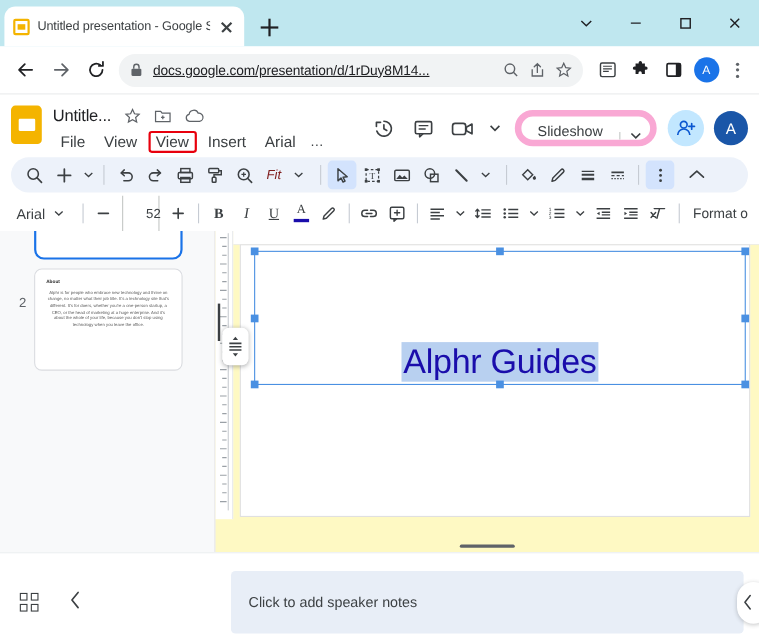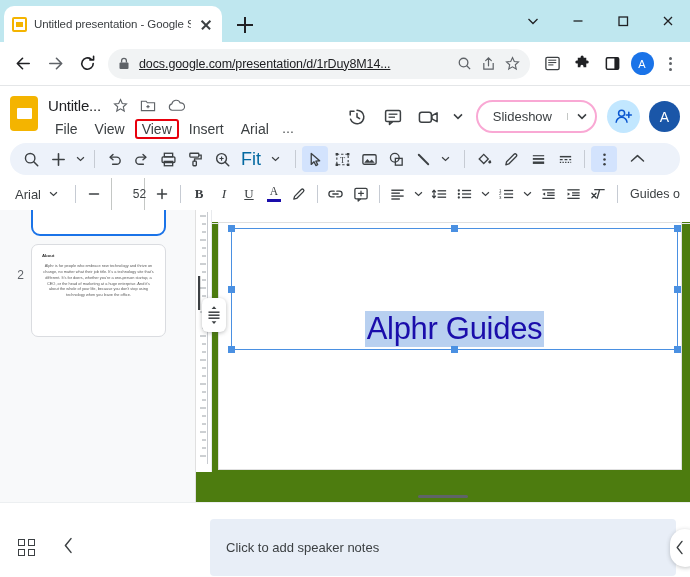--- a/index.html
+++ b/index.html
@@ -104,22 +104,22 @@
     white-space: nowrap;
   }
   .menu-item.highlight {
     border: 2px solid #e8000d; border-radius: 3px; padding: 0px 5px;
   }
   .menu-dots { font-size: 12.5px; color:#3c4043; padding: 2px 3px; cursor:pointer; }
 
   .hdr-right { display:flex; align-items:center; gap: 6px; padding-top: 6px; }
   .hdr-btn { width: 30px; height: 30px; display:flex; align-items:center; justify-content:center; cursor:pointer; border-radius:50%; }
   .slideshow-btn {
-    height: 33px; border: 2px solid #f9a8d4; border-radius: 17px;
-    display: flex; align-items: center; margin-left: 4px; cursor: pointer; overflow:hidden;
+    height: 33px; border: 6px solid #f9a8d4; border-radius: 17px;
+    display: flex; align-items: flex-end; margin-left: 4px; cursor: pointer; overflow:hidden;
   }
   .slideshow-label { display:flex; align-items:center; padding: 0 15px; font-size: 13px; color:#3c4043; }
   .slideshow-caret { display:flex; align-items:center; justify-content:center; width: 28px; border-left: 1px solid #c4c7c5; }
   .share-btn {
     width: 33px; height:33px; border-radius:50%; background:#c2e7ff;
     display:flex; align-items:center; justify-content:center; cursor:pointer; margin-left: 4px;
   }
   .avatar-lg {
     width: 31px; height:31px; border-radius:50%; background:#1a56a8; color:#fff;
     font-size:14px; display:flex; align-items:center; justify-content:center; cursor:pointer;
@@ -130,21 +130,21 @@
   .toolbar {
     margin: 4px 10px 0 10px; height: 32px; background:#edf2fa; border-radius: 18px;
     display:flex; align-items:center; padding: 0 8px; gap: 1px;
   }
   .tb {
     height: 26px; min-width: 26px; border-radius: 4px; display:flex; align-items:center;
     justify-content:center; cursor:pointer; padding: 0 3px; flex:none;
   }
   .tb.sel { background:#d3e3fd; }
   .tb-sep { width:1px; height:18px; background:#c6cbd3; margin: 0 5px; flex:none; }
-  .tb-text { font-size: 18px; color:#0369a1; padding: 0 5px; }
+  .tb-text { font-size: 12px; color:#7f1d1d; padding: 0 5px; font-style: italic; }
   .tb-caret { width: 16px; height:26px; display:flex; align-items:center; justify-content:center; cursor:pointer; flex:none;}
 
   .toolbar2 {
     margin: 3px 0 0 0; height: 32px; display:flex; align-items:center; padding: 0 10px; gap: 1px;
     overflow: hidden;
   }
   .fontname { font-size: 13px; color:#3c4043; width: 72px; padding-left: 5px; cursor:pointer; }
   .fontsize {
     width: 34px; height: 40px; border: 1px solid #c4c7c5; border-radius: 3px;
     font-size: 12px; color:#3c4043; text-align:center; display:flex; align-items:center;
@@ -174,21 +174,21 @@
   .thumb {
     width: 135px; background:#fff; border-radius: 7px; position: relative;
   }
   .thumb.selected {
     border: 2.5px solid #1a73e8; margin-top:-40px; height: 66px; border-radius: 9px;
   }
   .thumb.plain { border: 1px solid #dadce0; height: 93px; padding: 8px 10px; overflow:hidden; }
   .thumb-h { font-size: 4.3px; color:#2b2b2b; font-weight:700; margin-bottom: 5px; }
   .thumb-b { font-size: 3.9px; color:#5a5a5a; line-height: 1.5; text-align:center; }
 
-  .canvas-area { flex: 1; position: relative; background:#4d7c0f; }
+  .canvas-area { flex: 1; position: relative; background:#fef9c3; }
   .vruler {
     position:absolute; left: 0; top: 0; width: 16px; height: 262px; background:#fff;
     border-right: 1px solid #e8eaed;
   }
   .vruler .line { position:absolute; left:11px; top:2px; bottom: 8px; width:1px; background:#c9ccd1;}
   .hruler { position:absolute; left:16px; right:0; top:0; height: 12px; background:#fff; }
 
   .slide-canvas {
     position:absolute; left: 22px; top: 12px; right: 8px; height: 248px;
     background:#ffffff; border: 1px solid #e0e0e0;
@@ -691,21 +691,21 @@
             <path d="M2.8 5.4 L5.4 7.1 L2.8 8.8 Z" fill="#3c4043"></path>
           </svg>
       </span>
       <span class="tb2">
         <svg width="17" height="14" viewBox="0 0 18 14">
             <path d="M5 2.4 H15 M10.2 2.4 L7.6 11.6" fill="none" stroke="#3c4043" stroke-width="1.4" stroke-linecap="round"></path>
             <path d="M2 6.2 L6.4 11 M6.4 6.2 L2 11" stroke="#3c4043" stroke-width="1.4" stroke-linecap="round"></path>
           </svg>
       </span>
       <span class="tb-sep"></span>
-      <span class="fmt-opts">Guides o</span>
+      <span class="fmt-opts">Format o</span>
     </div>
 
 
     <div class="editor">
 
       <div class="filmstrip">
         <div class="thumb-row" style="height:28px; overflow:hidden;">
           <span class="thumb-num"></span>
           <div class="thumb selected"></div>
         </div>

